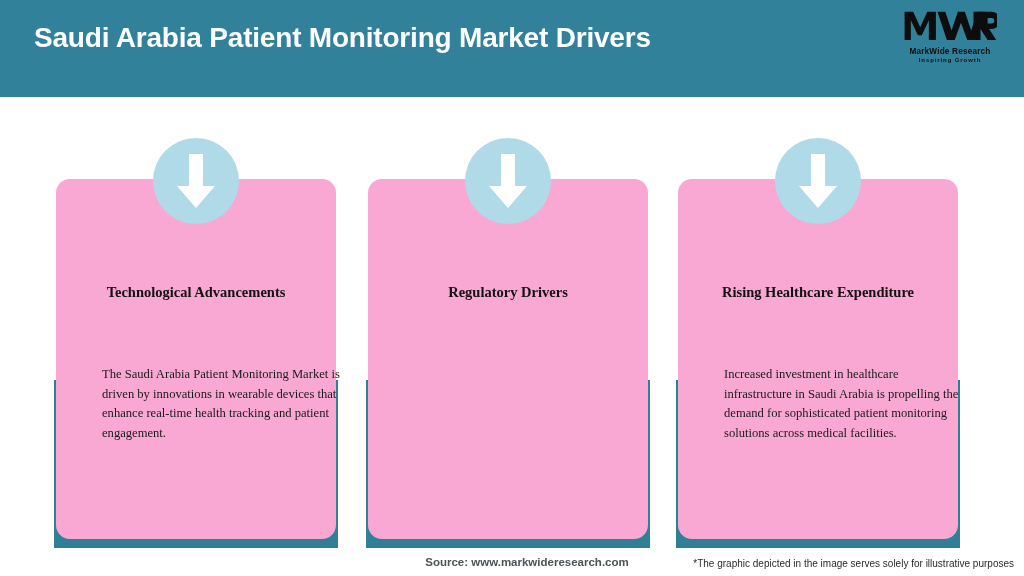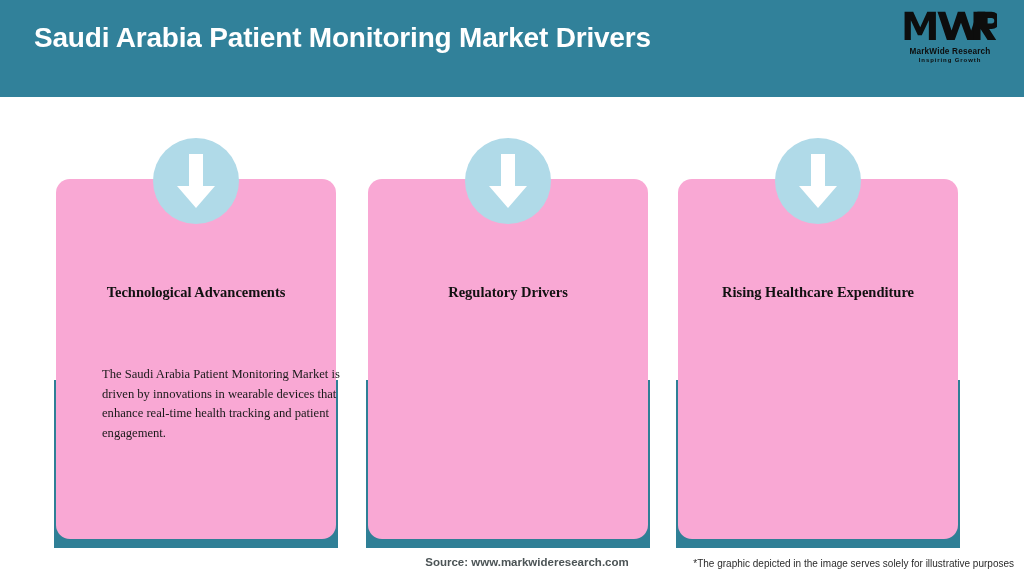--- a/index.html
+++ b/index.html
@@ -240,20 +240,21 @@
   </div>
 
   <div class="column col-2">
     <div class="bracket">
       <div class="bracket-left"></div>
       <div class="bracket-right"></div>
       <div class="bracket-bottom"></div>
     </div>
     <div class="card">
       <div class="card-title">Rising Healthcare Expenditure</div>
+      <div class="card-body">Increased investment in healthcare infrastructure in Saudi Arabia is propelling the demand for sophisticated patient monitoring solutions across medical facilities.</div>
     </div>
     <div class="icon-circle">
       <svg class="arrow-svg" viewBox="0 0 42 58">
         <polygon points="14,2 28,2 28,34 40,34 21,56 2,34 14,34" fill="#ffffff"></polygon>
       </svg>
     </div>
   </div>
 
   <div class="source-note">Source: www.markwideresearch.com</div>
   <div class="disclaimer">*The graphic depicted in the image serves solely for illustrative purposes</div>

